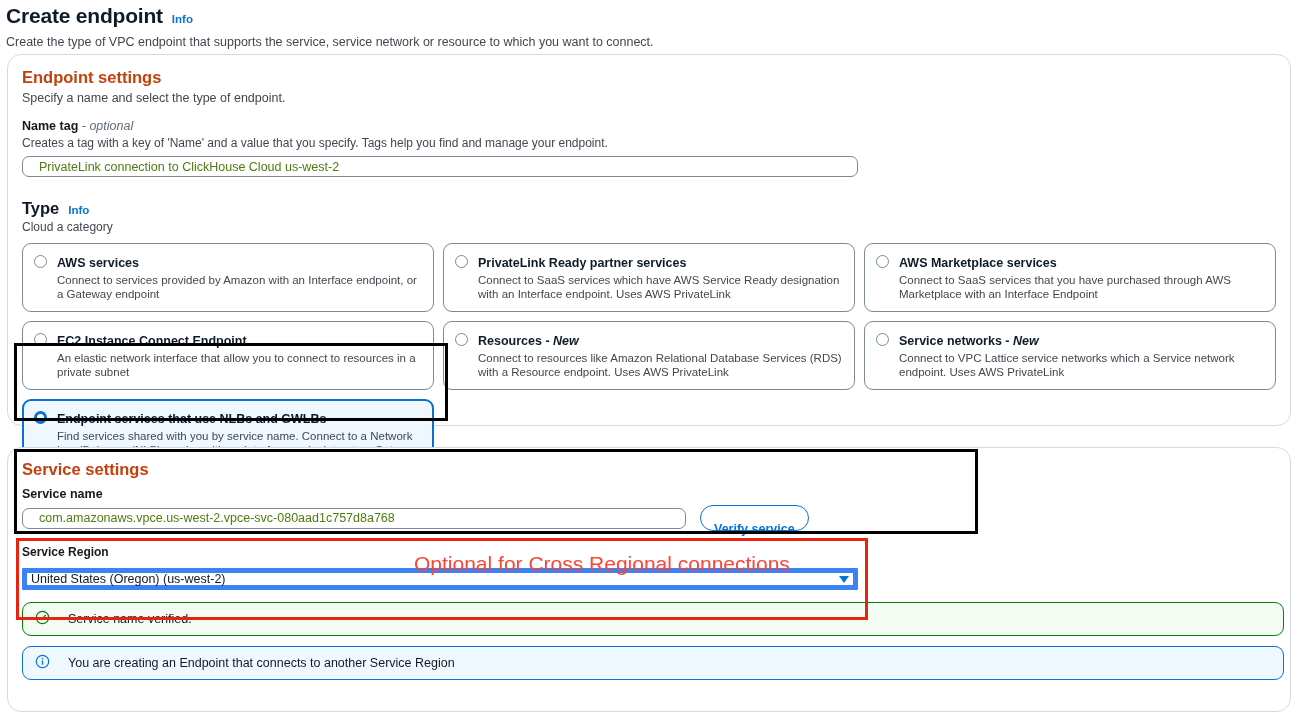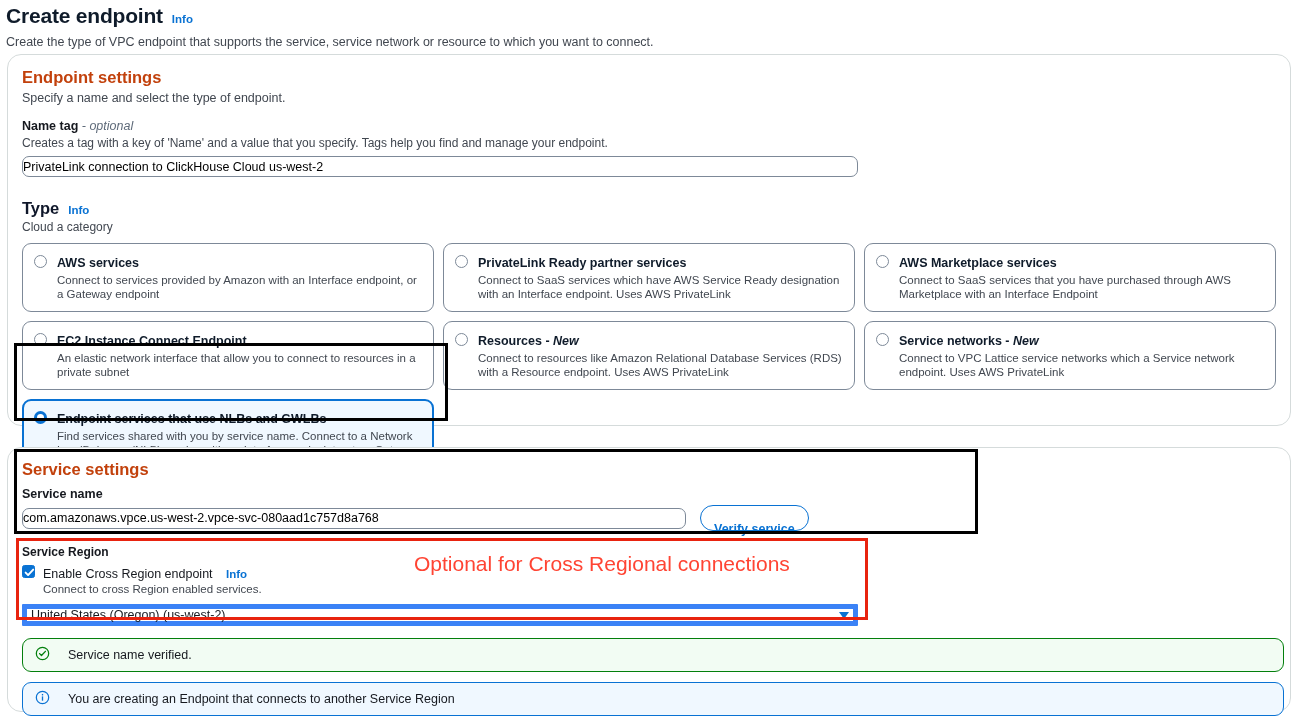--- a/index.html
+++ b/index.html
@@ -94,22 +94,22 @@
 
   .text-input {
     display: block;
     height: 21px;
     line-height: 20px;
     border: 1px solid #7d8998;
     border-radius: 7px;
     background: #ffffff;
     font-family: "Liberation Sans", sans-serif;
     font-size: 12.5px;
-    color: #000000;
-    padding: 0 0;
+    color: #4d7c0f;
+    padding: 0 16px;
     outline: none;
   }
 
   
   .type-head {
     display: flex;
     align-items: baseline;
     gap: 9px;
     margin-top: 22px;
   }
@@ -400,32 +400,20 @@
     <div class="field-label" style="margin-top:8px;">Service name</div>
 
     <div class="service-name-row">
       <input class="text-input" style="width: 664px;" value="com.amazonaws.vpce.us-west-2.vpce-svc-080aad1c757d8a768">
       <button class="btn-outline">Verify service</button>
     </div>
 
     <div style="margin-top:14px;">
       <div class="region-label">Service Region</div>
 
-      <div class="checkbox-row">
-        <span class="checkbox">
-          <svg width="11" height="11" viewBox="0 0 11 11" aria-hidden="true">
-            <path d="M1.6 5.6 L4.1 8.1 L9.2 2.6" stroke="#ffffff" stroke-width="1.9" fill="none" stroke-linecap="round" stroke-linejoin="round"></path>
-          </svg>
-        </span>
-        <span>
-          <span class="cb-title">Enable Cross Region endpoint</span>
-          <span class="cb-info">Info</span>
-          <span class="cb-hint" style="display:block">Connect to cross Region enabled services.</span>
-        </span>
-      </div>
 
       <div class="select-box" style="width:836px; margin-top:9px;">
         <span>United States (Oregon) (us-west-2)</span>
         <span class="caret"></span>
       </div>
     </div>
 
     <div class="alert alert-success" style="margin-top:12px; width:1262px;">
       <span>
         <svg width="15" height="15" viewBox="0 0 16 16" aria-hidden="true">

